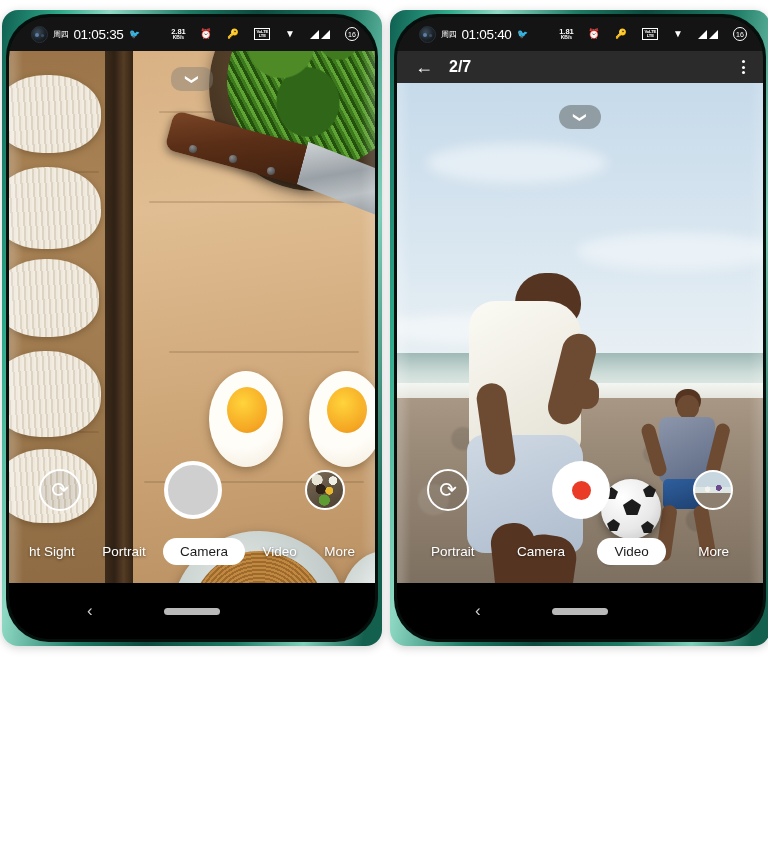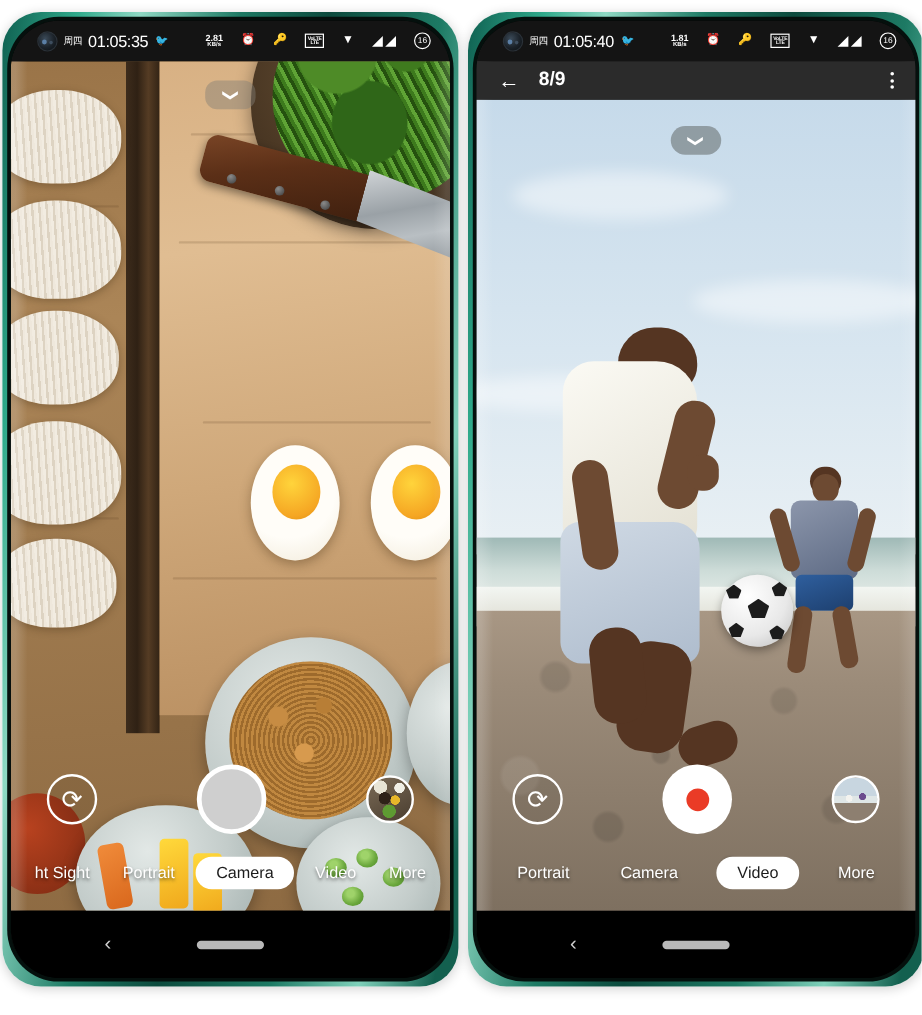--- a/index.html
+++ b/index.html
@@ -8,22 +8,22 @@
     background:#ffffff;
     font-family:"Liberation Sans", sans-serif;
     overflow:hidden;
     position:relative;
   }
   .stage { position:absolute; inset:0; display:flex; }
 
   
   .phone {
     position:absolute;
-    width:380px; height:812px;
-    border-radius:32px;
+    width:380px; height:636px;
+    border-radius:16px;
     background:linear-gradient(100deg,#0f5f50 0%,#2faa8b 12%,#8fd9c4 22%,#1d7a64 38%,#0c4a3d 52%,#1d7a64 70%,#7fd0ba 84%,#13604f 96%);
     padding:4px;
     box-shadow:0 2px 10px rgba(0,0,0,.18);
   }
   .phone.left  { left:2px;  top:10px; }
   .phone.right { left:390px; top:10px; }
 
   .bezel {
     width:100%; height:100%;
     border-radius:43px;
@@ -414,21 +414,21 @@
             <span class="bars">
               <span class="tri"></span>
               <span class="tri"></span>
             </span>
             <span class="batt">16</span>
           </div>
         </div>
 
         <div class="navhdr">
           <span class="back-arrow">←</span>
-          <span class="nav-title">8/9</span>
+          <span class="nav-title">2/7</span>
           <span class="kebab">
               <i></i>
               <i></i>
               <i></i>
             </span>
         </div>
 
         <div class="viewfinder">
           <div class="vf-img beach">
             <div class="sky"></div>

